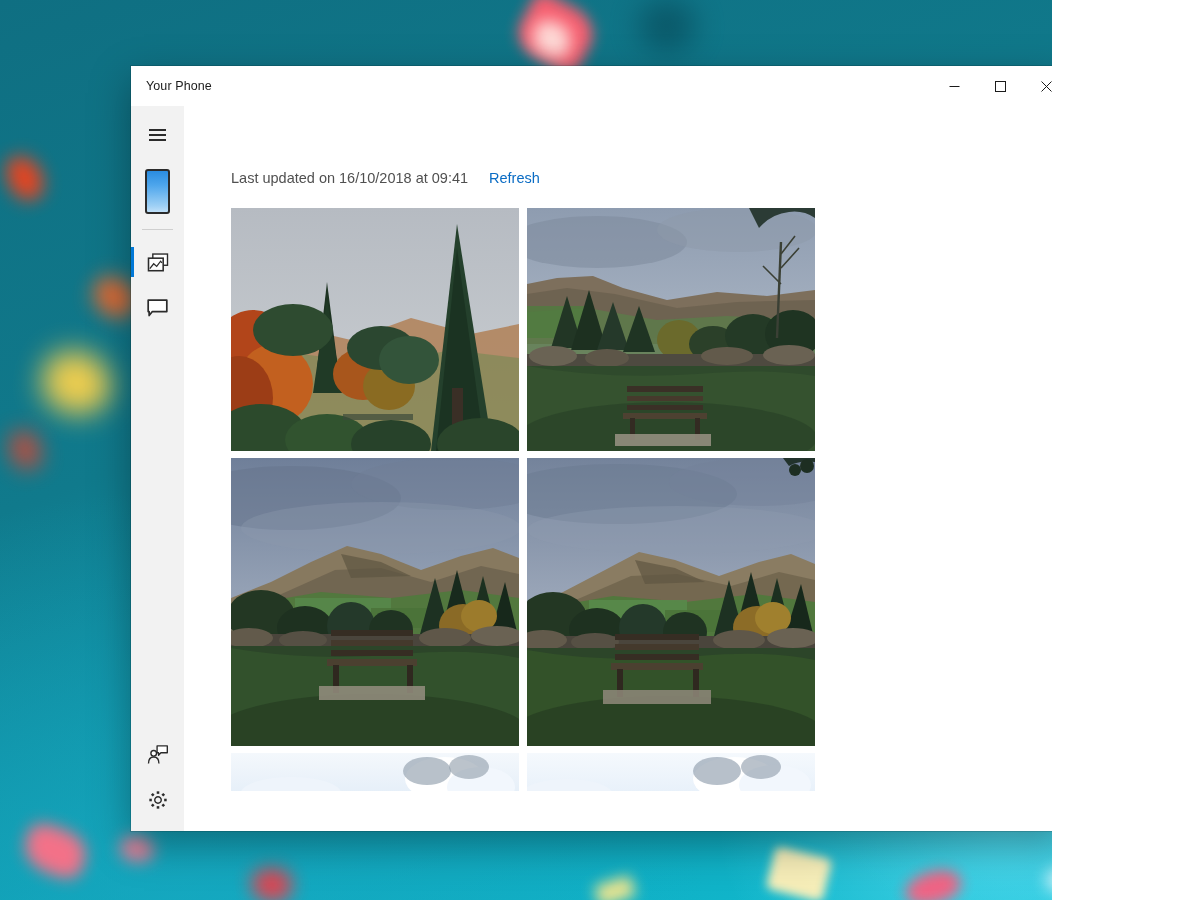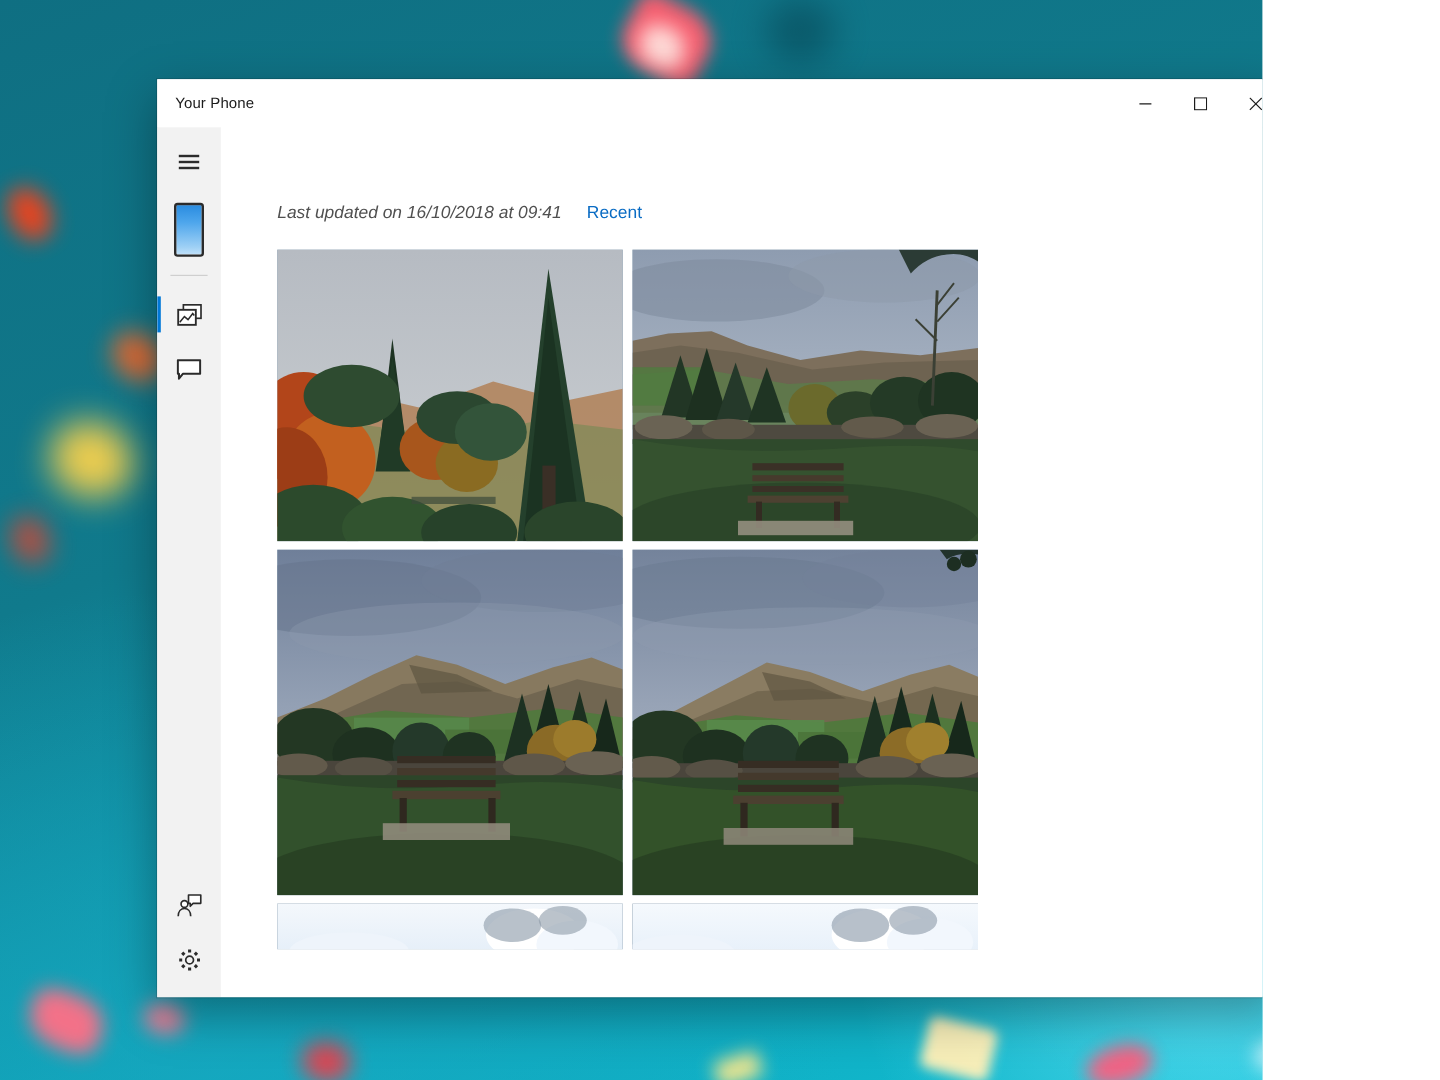--- a/index.html
+++ b/index.html
@@ -163,21 +163,21 @@
     letter-spacing: -0.2px;
     line-height: 1;
     margin: 0;
   }
   #subtitle-row {
     margin-top: 19px;
     display: flex;
     align-items: baseline;
     font-size: 14.5px;
   }
-  #last-updated { color: #505050; font-style: italic; }
+  #last-updated { color: #505050; }
   #refresh-link {
     margin-left: 21px;
     color: #0a6cc4;
     text-decoration: none;
   }
 
   
   #photo-grid {
     margin-top: 22px;
     display: grid;
@@ -323,21 +323,21 @@
           </svg>
         </div>
       </div>
     </div>
 
     <div id="content">
       <div id="content-inner">
 
         <div id="subtitle-row">
           <span id="last-updated">Last updated on 16/10/2018 at 09:41</span>
-          <a href="#" id="refresh-link" style="color: rgb(10, 108, 196);">Recent</a>
+          <a href="#" id="refresh-link" style="color: rgb(10, 108, 196);">Refresh</a>
         </div>
 
         <div id="photo-grid">
 
           <div class="photo-tile">
             <svg class="photo-art" viewBox="0 0 288 243" preserveAspectRatio="xMidYMid slice">
               <defs>
                 <linearGradient id="p1sky" x1="0" y1="0" x2="0" y2="1">
                   <stop offset="0%" stop-color="#b6bbc2"></stop>
                     <stop offset="100%" stop-color="#ccd0d3"></stop>

